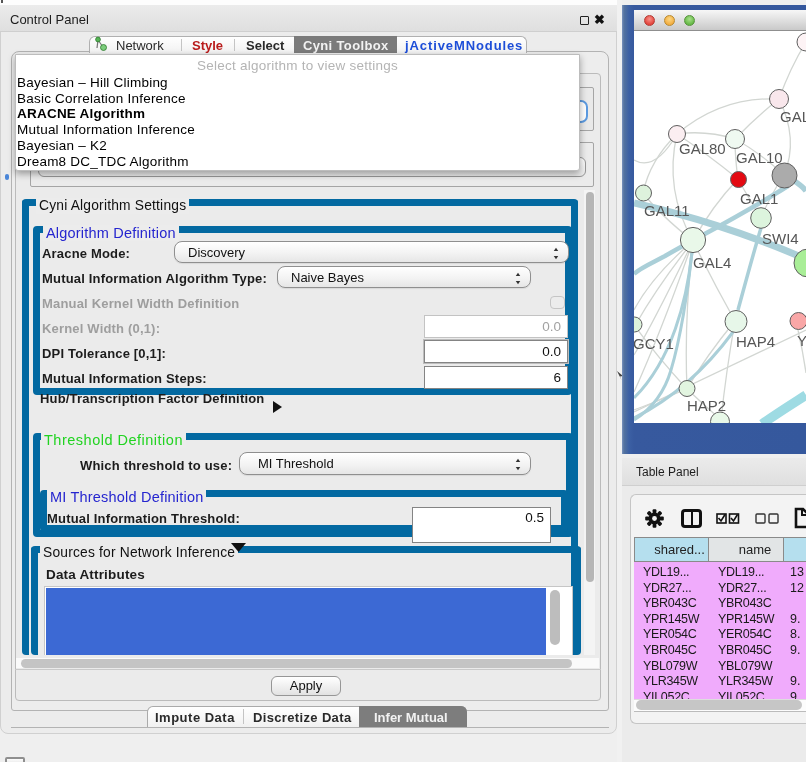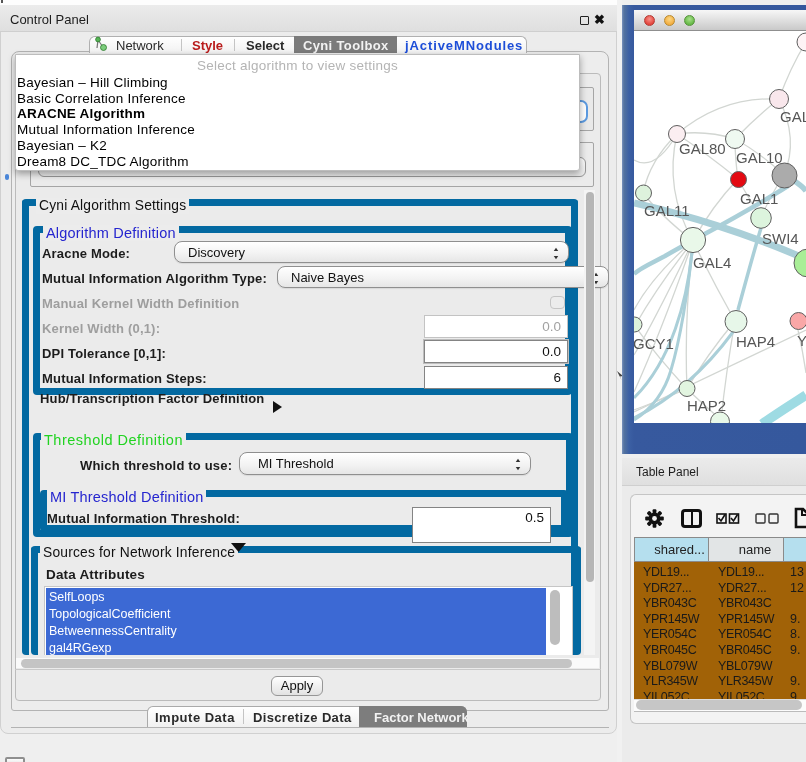--- a/index.html
+++ b/index.html
@@ -61,21 +61,21 @@
 </div>
 <div class="lbl" style="position:absolute;left:42px;top:246px">Aracne Mode:</div>
 <div class="combo" style="left:174px;top:241px;width:395px;height:22px">
   <div class="tx" style="font-size:13px">Discovery</div>
   <svg class="ar" viewBox="0 0 7 16">
       <path d="M3.5 1 L6.3 5 H0.7 Z" fill="#333"></path>
       <path d="M3.5 15 L0.7 11 H6.3 Z" fill="#333"></path>
     </svg>
 </div>
 <div class="lbl" style="position:absolute;left:42px;top:271px">Mutual Information Algorithm Type:</div>
-<div class="combo" style="left:277px;top:266px;width:332px;height:22px">
+<div class="combo" style="left:277px;top:266px;width:254px;height:22px">
   <div class="tx">Naive Bayes</div>
   <svg class="ar" viewBox="0 0 7 16">
       <path d="M3.5 1 L6.3 5 H0.7 Z" fill="#333"></path>
       <path d="M3.5 15 L0.7 11 H6.3 Z" fill="#333"></path>
     </svg>
 </div>
 <div class="lbl dis" style="position:absolute;left:42px;top:296px">Manual Kernel Width Definition</div>
 <div class="a" style="left:550px;top:296px;width:15px;height:13px;background:#ececec;border:1.5px solid #c5c5c5;border-radius:4px"></div>
 <div class="lbl dis" style="position:absolute;left:42px;top:321px">Kernel Width (0,1):</div>
 <div class="fld" style="left:424px;top:315px;width:144px;height:23px;border-color:#c3c3c3;color:#a2a2a2;line-height:21px">0.0</div>
@@ -109,39 +109,38 @@
 <div class="grp" style="left:31px;top:546px;width:550px;height:109px;border-bottom:none">
   <div class="gtl" style="left:2px;color:#111;background:#ebebeb;font-size:13.8px">Sources for Network Inference</div>
 </div>
 <svg class="a" style="left:231px;top:543px" width="15" height="9" viewBox="0 0 15 9">
     <path d="M0 0 H15 L7.5 9 Z" fill="#111"></path>
   </svg>
 <div class="lbl" style="position:absolute;left:46px;top:567px;font-size:13.5px">Data Attributes</div>
 
 <div class="a" style="left:44px;top:586px;width:529px;height:69px;background:#fff;border:1px solid #c6c6c6;border-bottom:none;overflow:hidden">
   <div style="position:absolute;left:1px;top:1px;width:500px;height:120px;background:#3c69d4"></div>
-  <div style="position:absolute;left:4px;top:2px;color:#fff;font-size:12.5px;line-height:16.9px">SelfLoops<br>TopologicalCoefficient<br>BetweennessCentrality<br>gal4RGexp</div>
   <div style="position:absolute;left:505px;top:3px;width:9.5px;height:55px;background:#bdbdbd;border-radius:5px"></div>
 </div>
 
 <div class="a" style="left:16px;top:658px;width:583px;height:10px;background:#fafafa"></div>
 <div class="a" style="left:21px;top:659px;width:551px;height:9px;background:#c4c4c4;border-radius:4.5px"></div>
 <div class="a" style="left:15px;top:669px;width:586px;height:1px;background:#c9c9c9"></div>
 
 <div class="a" style="left:584px;top:190px;width:11px;height:465px;background:#f4f4f4"></div>
 <div class="a" style="left:585.5px;top:192px;width:8.5px;height:390px;background:#b6b6b6;border-radius:4px"></div>
 
-<div class="a" style="left:271px;top:676px;width:52px;height:20px;background:linear-gradient(#ffffff,#e2e2e2);border:1px solid #969696;border-radius:6px;text-align:center;font-size:13px;color:#111;line-height:18px">Apply</div>
+<div class="a" style="left:271px;top:676px;width:70px;height:20px;background:linear-gradient(#ffffff,#e2e2e2);border:1px solid #969696;border-radius:6px;text-align:center;font-size:13px;color:#111;line-height:18px">Apply</div>
 
 <div class="a" style="left:147px;top:706px;width:320px;height:21px;background:linear-gradient(#ffffff,#f1f1f1);border:1px solid #aaa;border-bottom:none;border-radius:6px 6px 0 0"></div>
 <div class="a" style="left:243px;top:709px;width:1px;height:15px;background:#c4c4c4"></div>
 <div class="a" style="left:359px;top:706px;width:108px;height:21px;background:#7d7d7d;border-radius:0 6px 0 0"></div>
 <div class="a" style="left:155px;top:710px;font-size:13px;font-weight:bold;letter-spacing:0.5px;color:#2a2a2a">Impute Data</div>
 <div class="a" style="left:253px;top:710px;font-size:13px;font-weight:bold;letter-spacing:0.35px;color:#2a2a2a">Discretize Data</div>
-<div class="a" style="left:374px;top:710px;font-size:13px;font-weight:bold;color:#f2f2f2">Factor Network</div>
+<div class="a" style="left:374px;top:710px;font-size:13px;font-weight:bold;color:#f2f2f2">Infer Mutual</div>
 <div class="a" style="left:11px;top:727px;width:598px;height:1px;background:#b3b3b3"></div>
 
 <div class="a" style="left:5px;top:757px;width:20px;height:10px;background:linear-gradient(#fdfdfd,#e0e0e0);border:2px solid #8f8f8f;border-radius:2px"></div>
 
 <div class="a" style="left:15px;top:54px;width:565px;height:117px;background:#fff;border:1px solid #bdbdbd;border-radius:0 0 3px 3px;box-shadow:0 3px 7px rgba(0,0,0,0.35)">
   <div style="position:absolute;left:0;top:3px;width:100%;text-align:center;font-size:13.5px;letter-spacing:0.25px;color:#b4b4b4">Select algorithm to view settings</div>
   <div style="position:absolute;left:1px;top:20px;font-size:13.5px;letter-spacing:0.22px;color:#000;line-height:15.7px">Bayesian – Hill Climbing<br>Basic Correlation Inference<br><b>ARACNE Algorithm</b><br>Mutual Information Inference<br>Bayesian – K2<br>Dream8 DC_TDC Algorithm</div>
 </div>
 
 <div class="a" style="left:617px;top:0;width:5px;height:762px;background:#f1f1f1"></div>
@@ -262,21 +261,21 @@
 </svg>
 <svg class="a" style="left:755px;top:513px" width="25" height="11" viewBox="0 0 25 11">
   <rect x="1" y="1" width="9" height="9" fill="none" stroke="#333" stroke-width="1.4" rx="1"></rect>
   <rect x="14" y="1" width="9" height="9" fill="none" stroke="#333" stroke-width="1.4" rx="1"></rect>
 </svg>
 <svg class="a" style="left:794px;top:507px" width="12" height="22" viewBox="0 0 12 22">
   <path d="M2 2 H9 L14 7 V20 H2 Z" fill="none" stroke="#111" stroke-width="2.6"></path>
   <path d="M8 2 V8 H14" fill="none" stroke="#111" stroke-width="2"></path>
 </svg>
 
-<div class="a" style="left:634px;top:537px;width:172px;height:174px;background:#a16207;overflow:hidden">
+<div class="a" style="left:634px;top:537px;width:172px;height:174px;background:#f0abfc;overflow:hidden">
   <div style="position:absolute;left:0;top:0;width:75px;height:25px;background:#b5dfee;border:1px solid #8a8a8a;text-align:center;text-indent:16px;font-size:13px;color:#222;line-height:23px">shared...</div>
   <div style="position:absolute;left:75px;top:0;width:75px;height:25px;background:#e2e5e6;border:1px solid #8a8a8a;border-left:none;text-align:center;text-indent:18px;font-size:13px;color:#222;line-height:23px">name</div>
   <div style="position:absolute;left:150px;top:0;width:30px;height:25px;background:#b5dfee;border:1px solid #8a8a8a;border-left:none"></div>
   <div style="position:absolute;left:9px;top:28px;font-size:12.5px;letter-spacing:-0.3px;color:#1a1a1a;line-height:15.6px">YDL19...<br>YDR27...<br>YBR043C<br>YPR145W<br>YER054C<br>YBR045C<br>YBL079W<br>YLR345W<br>YIL052C</div>
   <div style="position:absolute;left:84px;top:28px;font-size:12.5px;letter-spacing:-0.3px;color:#1a1a1a;line-height:15.6px">YDL19...<br>YDR27...<br>YBR043C<br>YPR145W<br>YER054C<br>YBR045C<br>YBL079W<br>YLR345W<br>YIL052C</div>
   <div style="position:absolute;left:156px;top:28px;font-size:12.5px;color:#1a1a1a;line-height:15.6px">13<br>12<br>&nbsp;<br>9.<br>8.<br>9.<br>&nbsp;<br>9.<br>9.</div>
   <div style="position:absolute;left:0px;top:162px;width:172px;height:12px;background:#fcfcfc;border-top:1px solid #ddd"></div>
   <div style="position:absolute;left:2px;top:163px;width:166px;height:10px;background:#c6c6c6;border-radius:5px"></div>
 </div>
 <div class="a" style="left:634px;top:711px;width:172px;height:1px;background:#bbb"></div>

